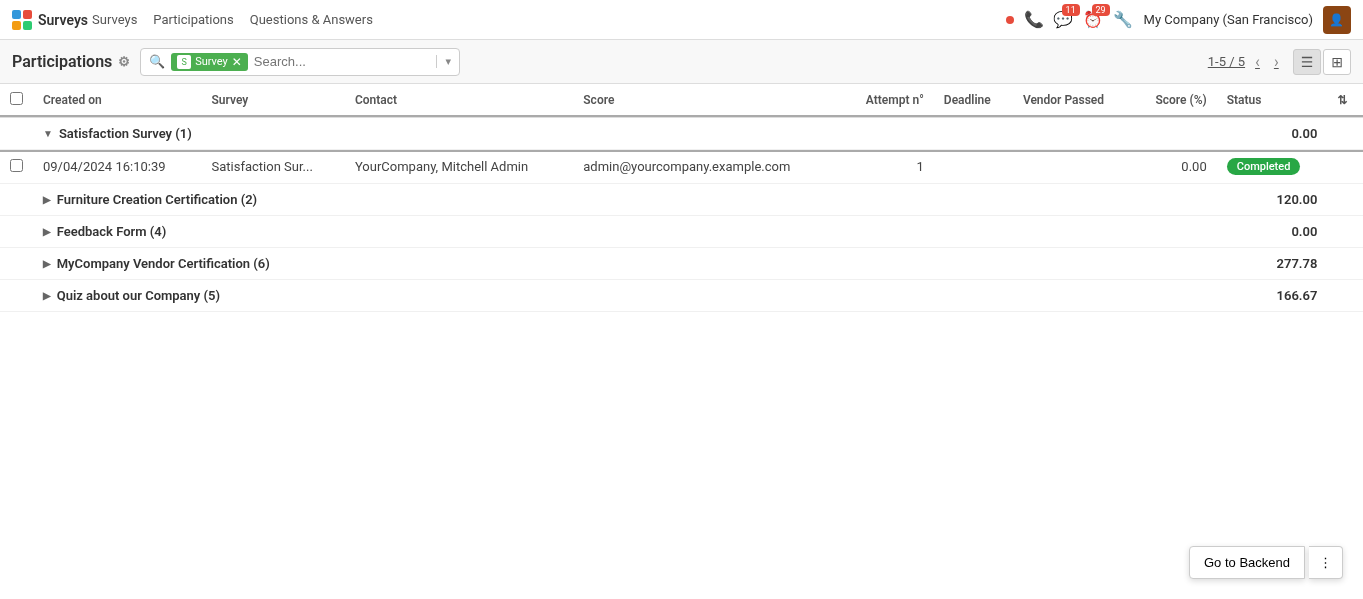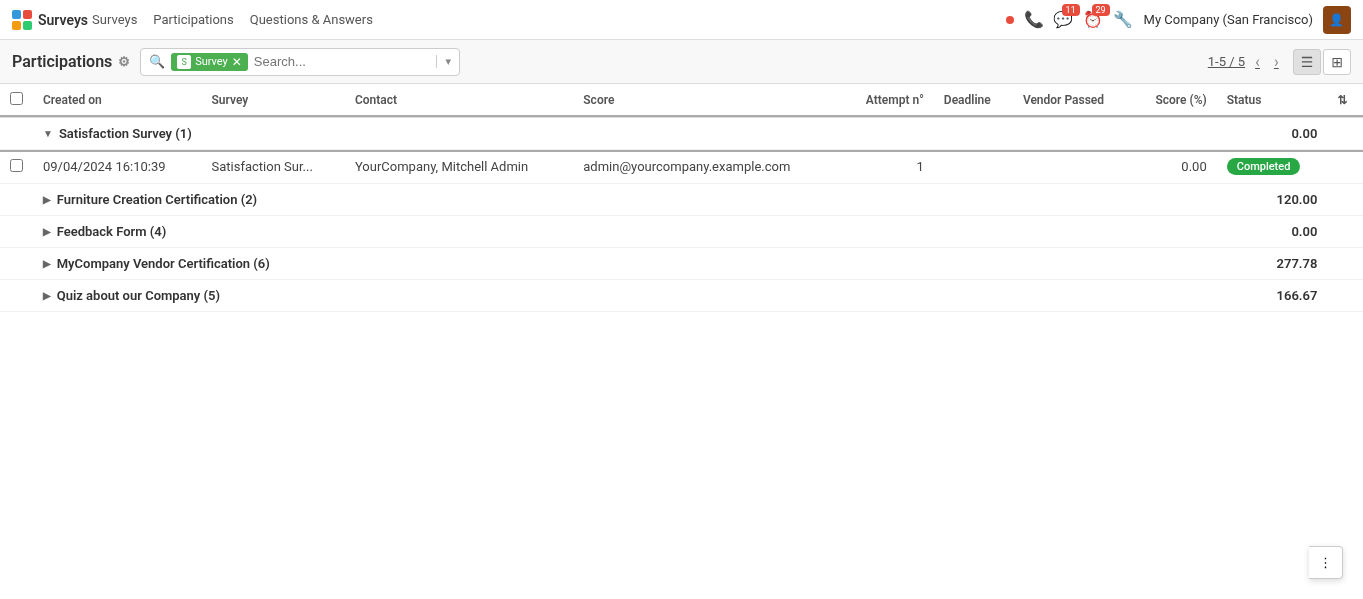--- a/index.html
+++ b/index.html
@@ -434,14 +434,15 @@
       </div>
     </td>
     <td class="right">166.67</td>
     <td></td>
   </tr>
       </tbody>
   </table>
 </div>
 
 <div class="footer-area">
+  <button class="go-backend-btn">Go to Backend</button>
   <button class="go-backend-more">⋮</button>
 </div>
 
 </body></html>

